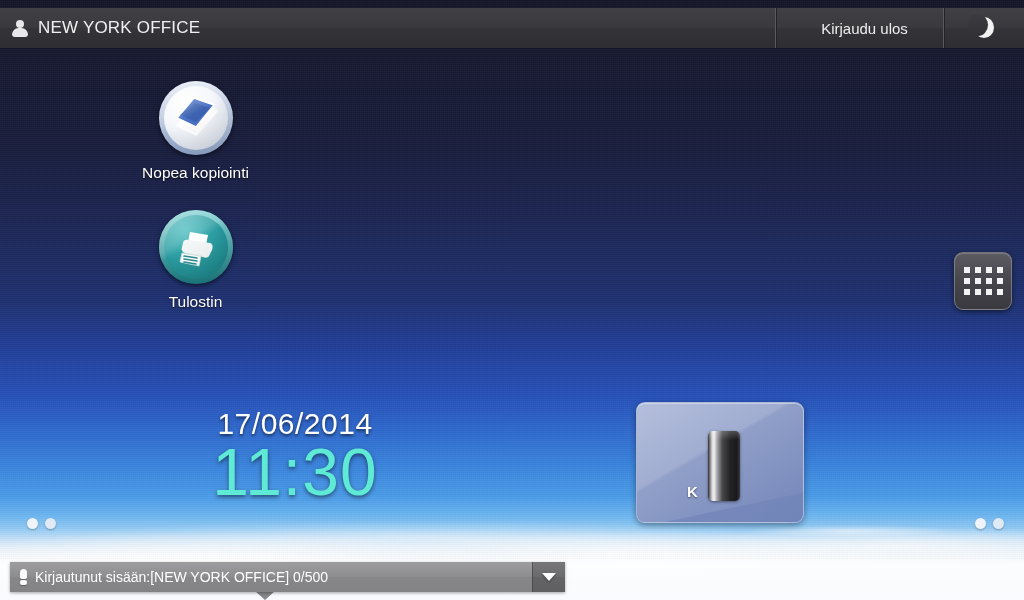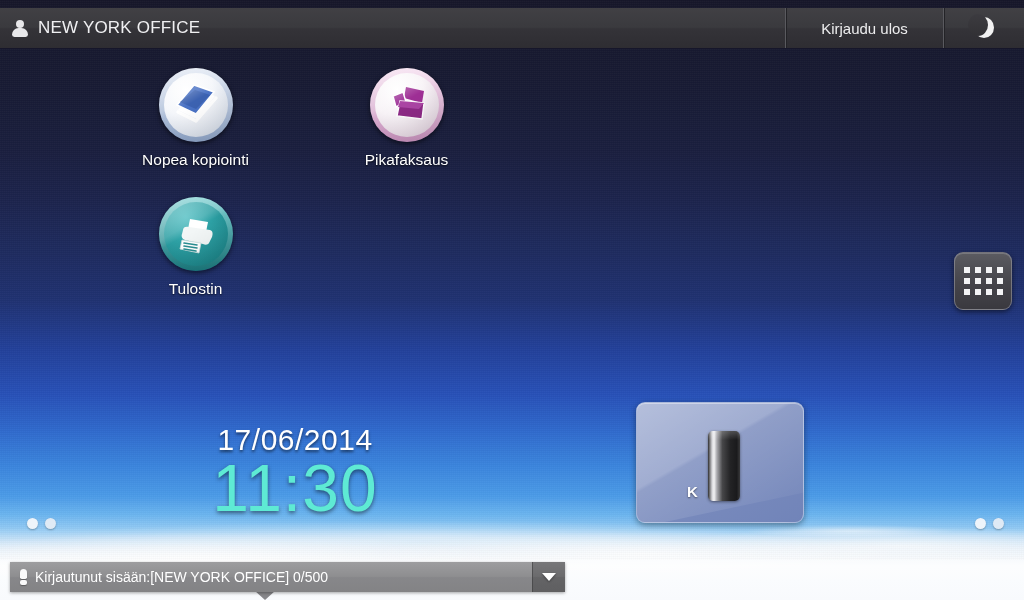--- a/index.html
+++ b/index.html
@@ -124,21 +124,21 @@
   .header-btn {
     display: flex;
     align-items: center;
     justify-content: center;
     border-left: 1px solid #5a5a5f;
     box-shadow: inset 1px 0 0 #232327;
     color: #ededee;
     font-size: 15px;
     flex: 0 0 auto;
   }
-  #logout-btn { width: 157px; }
+  #logout-btn { width: 157px; padding-left: 10px; }
   #sleep-btn  { width: 80px; }
   .moon {
     width: 22px; height: 22px;
     position: relative;
   }
   .moon::before {
     content: "";
     position: absolute;
     left: 1px; top: 0px;
     width: 20px; height: 21px;
@@ -150,21 +150,21 @@
     position: absolute;
     left: -5px; top: -3px;
     width: 20px; height: 22px;
     border-radius: 50%;
     background: linear-gradient(to bottom, #3c3b40, #323135);
   }
 
   
   .app-grid {
     position: absolute;
-    left: 90px; top: 68px;
+    left: 90px; top: 81px;
     width: 640px;
     z-index: 10;
   }
   .app-row {
     display: flex;
   }
   .app-row.row2 { margin-top: 28px; }
   .app-item {
     width: 211px;
     display: flex;
@@ -227,21 +227,21 @@
   }
   .dots-grid i {
     display: block;
     width: 6px; height: 6px;
     background: #f3f3f5;
   }
 
   
   .clock-block {
     position: absolute;
-    left: 120px; top: 424px;
+    left: 120px; top: 408px;
     width: 350px;
     text-align: center;
     z-index: 10;
   }
   .clock-date {
     color: #ffffff;
     font-size: 30px;
     letter-spacing: 0.5px;
     text-shadow: 0 2px 3px rgba(0,0,0,0.55);
     line-height: 1.05;
@@ -439,34 +439,20 @@
               <path d="M7 26 L24 6 L44 13 L26 35 Z" fill="none" stroke="#ffffff" stroke-width="1.6"></path>
               <path d="M10 23 L25 11 L40 16 L26 30 Z" fill="#3a5fae" opacity="0.85"></path>
               <path d="M8 33 L26 42 L46 19" fill="none" stroke="#ffffff" stroke-width="3.4" stroke-linecap="round" stroke-linejoin="round"></path>
             </svg>
           </div>
           <div class="gloss"></div>
         </div>
         <div class="app-label">Nopea kopiointi</div>
       </div>
 
-      <div class="app-item">
-        <div class="app-badge" style="background:linear-gradient(to bottom,#f4dcee,#c892bd);">
-          <div class="inner" style="background:radial-gradient(circle at 34% 26%, #ffffff 0%, #f7f2f6 42%, #d8c6d4 100%);">
-            <svg class="app-glyph" width="52" height="52" viewBox="0 0 52 52">
-              <path d="M25 8 L43 12 L41 24 L23 19 Z" fill="#9e2f95"></path>
-              <path d="M12 17 L22 13 L25 23 L15 28 Z" fill="#a0369a" stroke="#ffffff" stroke-width="1.4"></path>
-              <path d="M19 22 L43 24 L41 40 L16 37 Z" fill="#8d2a86" stroke="#ffffff" stroke-width="1.4"></path>
-              <path d="M19 22 L43 24 L38 30 L17 28 Z" fill="#ab45a4"></path>
-            </svg>
-          </div>
-          <div class="gloss"></div>
-        </div>
-        <div class="app-label">Pikafaksaus</div>
-      </div>
 
 
     </div>
 
     <div class="app-row row2">
 
       <div class="app-item">
         <div class="app-badge" style="background:linear-gradient(to bottom,#7fd0d2,#1b7a7e);">
           <div class="inner" style="background:radial-gradient(circle at 34% 24%, #4fbec2 0%, #2da0a4 40%, #16787c 100%);">
             <svg class="app-glyph" width="52" height="52" viewBox="0 0 52 52">

